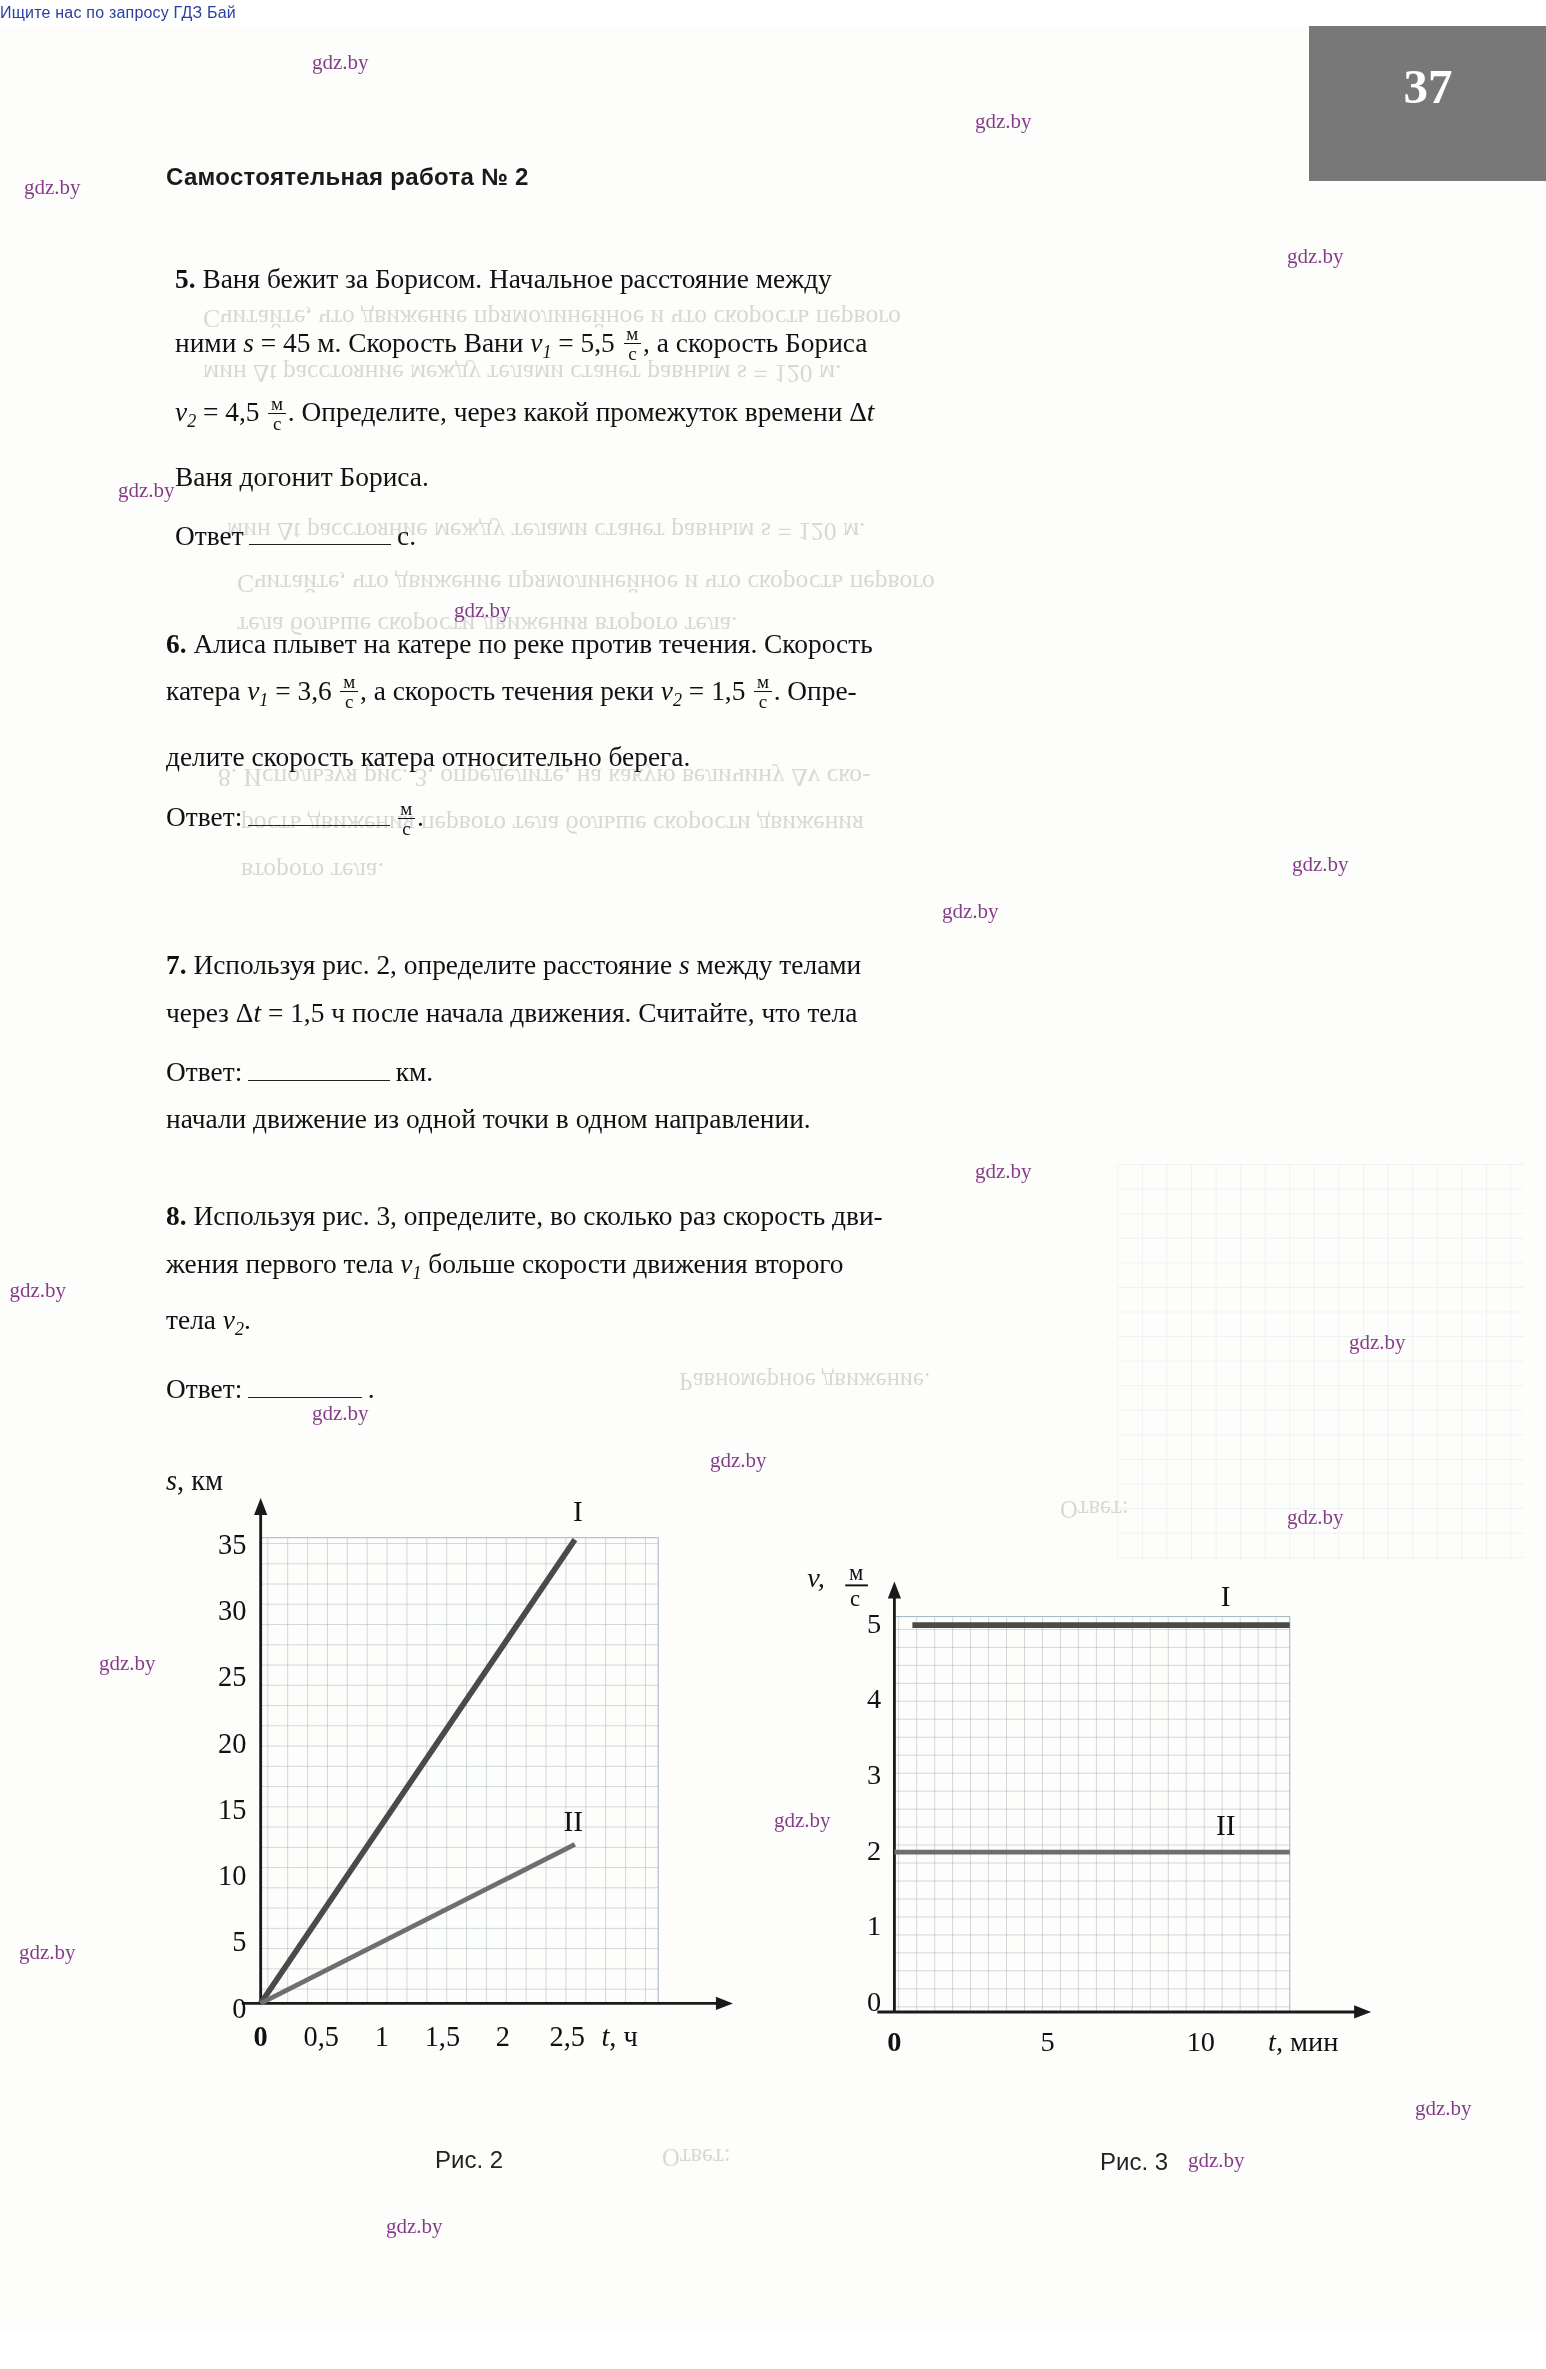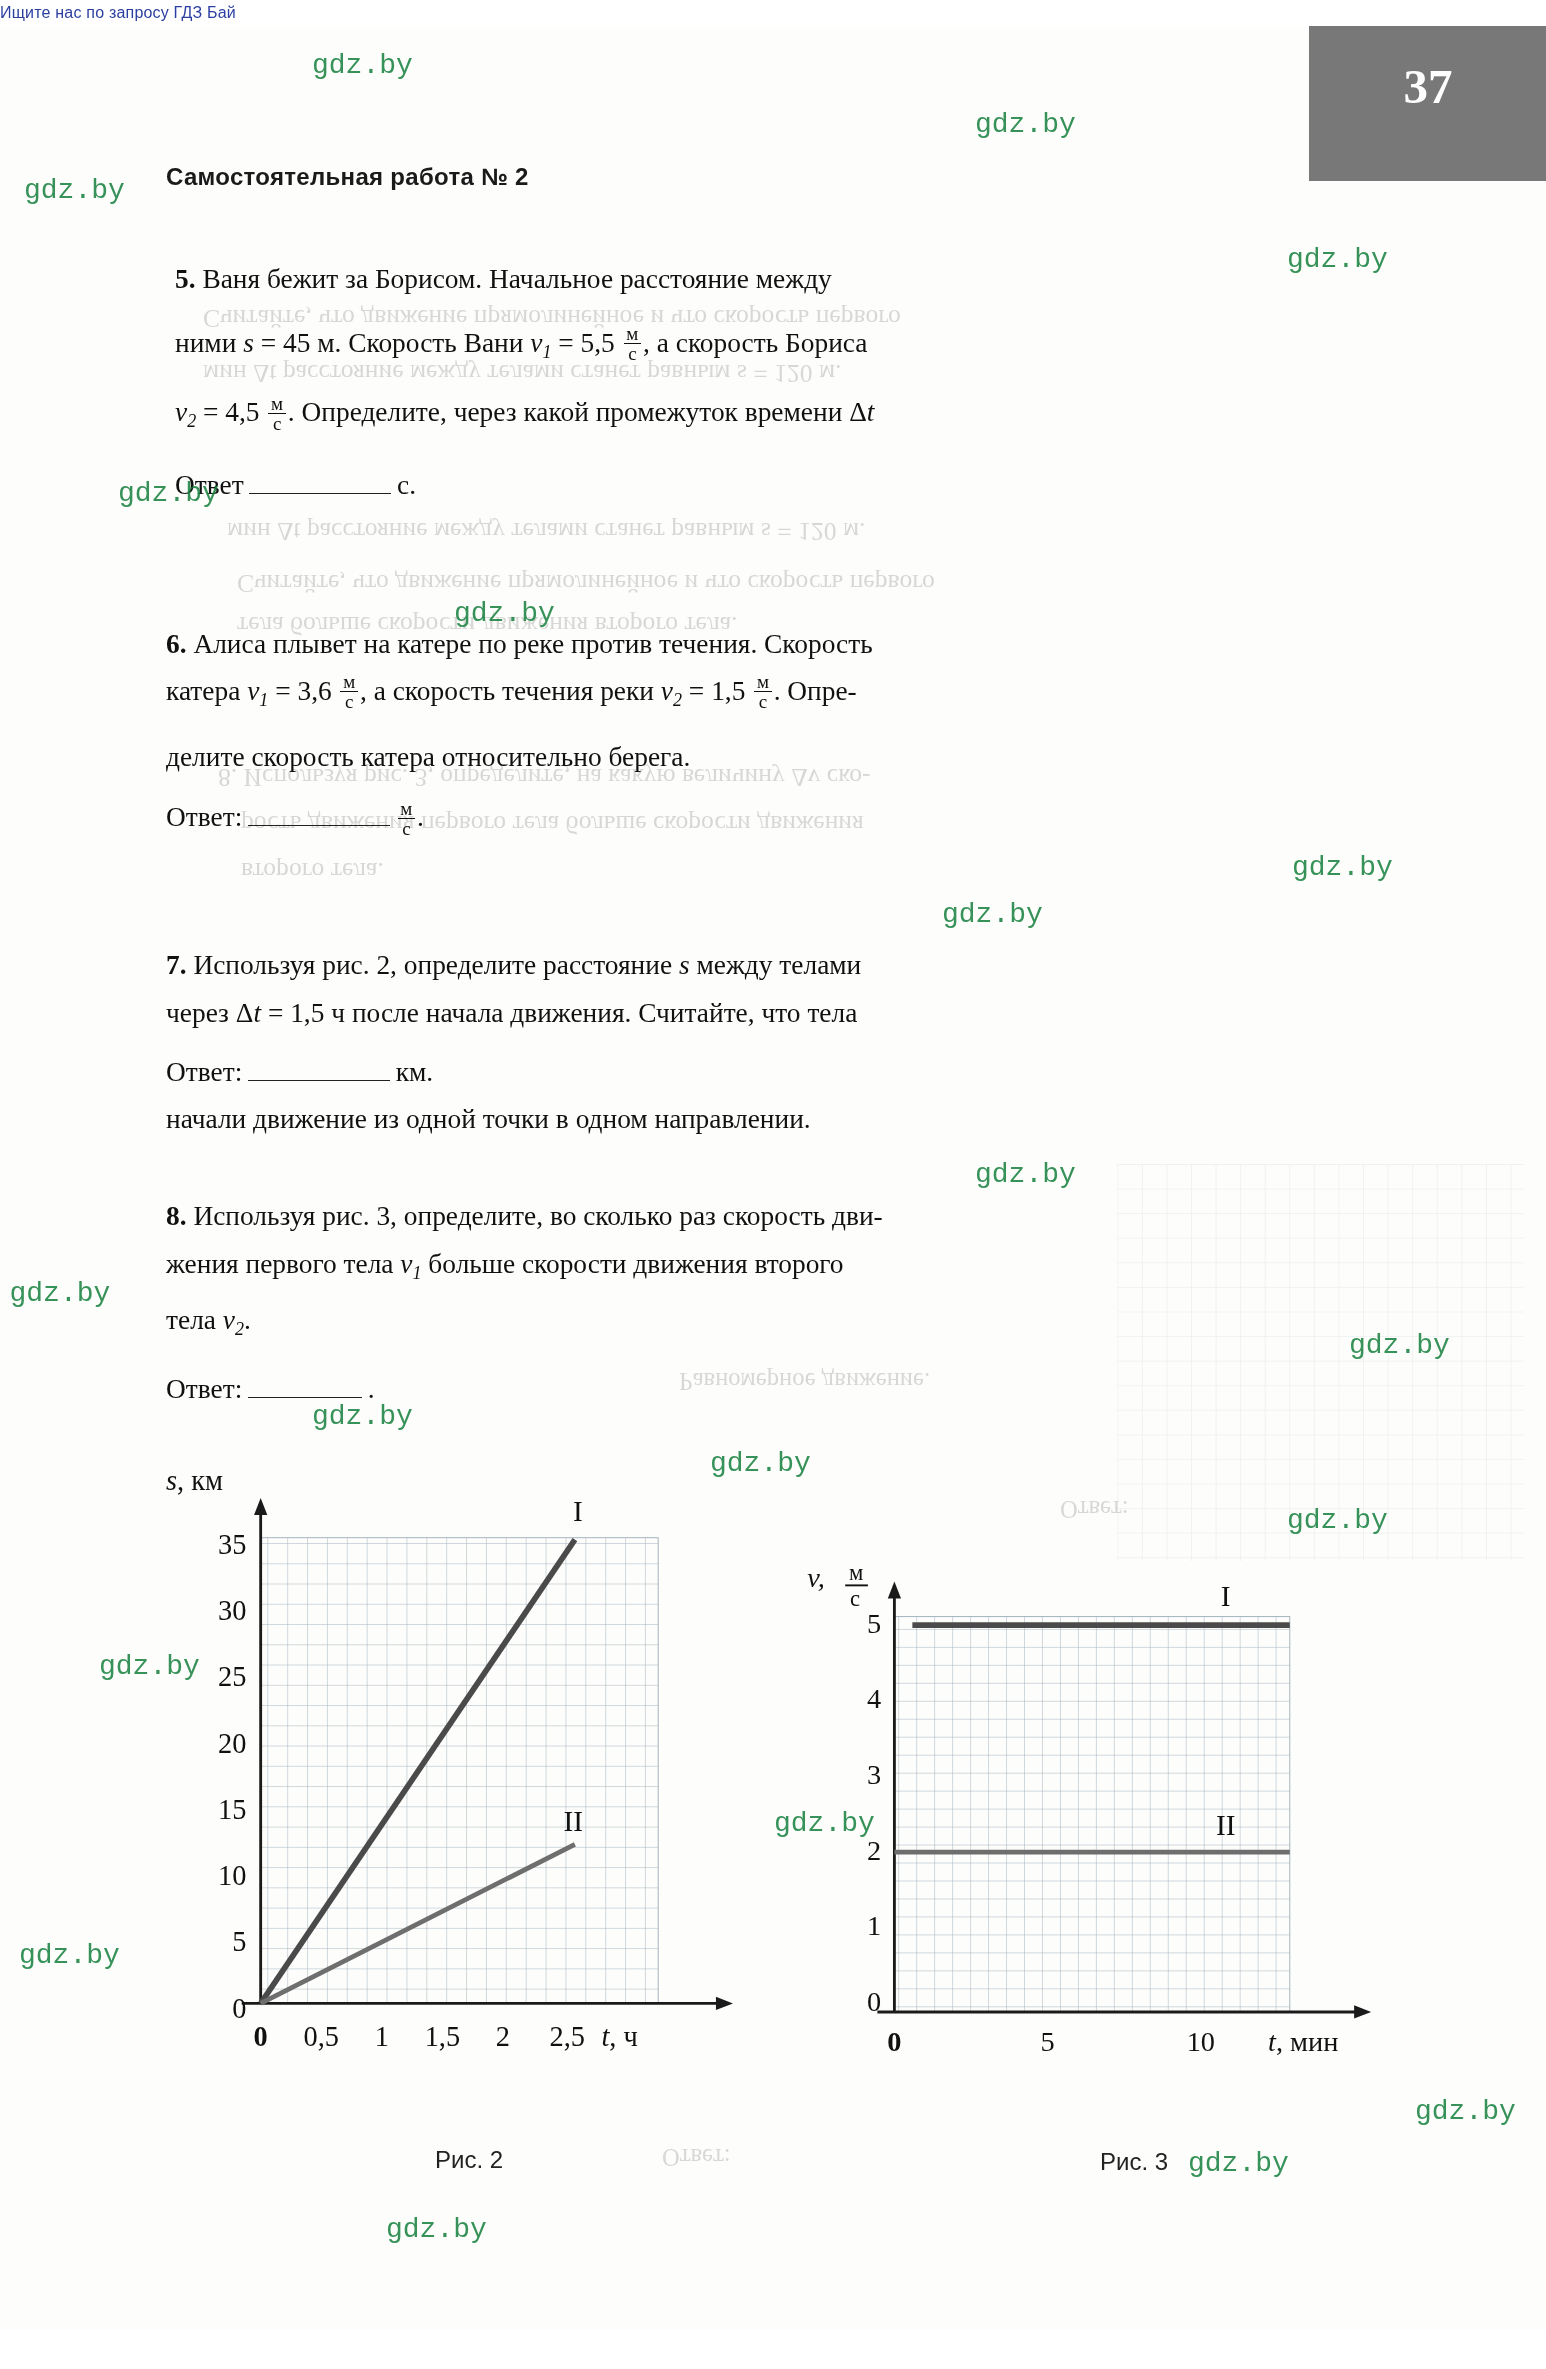--- a/index.html
+++ b/index.html
@@ -63,22 +63,22 @@
     display:inline-block;border-bottom:1.9px solid #222;
     width:142px;height:21px;margin:0 5.7px;
   }
   .ansline-s{
     display:inline-block;border-bottom:1.9px solid #222;
     width:114px;height:21px;margin:0 5.7px;
   }
   
   .wm{
     position:absolute;
-    font-family:Liberation Mono, monospace;
-    font-size:28px;color:#15803d;opacity:.85;
+    font-family:Liberation Serif, serif;
+    font-size:21px;color:#701a75;opacity:.85;
     white-space:nowrap;
     pointer-events:none;
   }
   
   .figcap{
     position:absolute;
     font-family:"Liberation Sans", sans-serif;
     font-size:24px;color:#222;margin-left:33px;
   }
   svg{display:block;}
@@ -130,20 +130,23 @@
   <div class="task" style="left:175px;top:260px;width:1230px;">
     <div style="text-align:justify;">
       <span class="tnum">5.</span>
       <span>Ваня  бежит  за  Борисом.  Начальное  расстояние  между</span>
     </div>
     <div style="margin-top:23px;line-height:45px;">
       <span>ними </span><span class="ital">s</span><span> = 45 м. Скорость Вани </span><span class="ital">v</span><sub style="font-style:italic;font-size:18px;">1</sub><span> = 5,5 </span><span class="frac"><span class="num">м</span><span class="den">с</span></span><span>, а скорость Бориса</span>
     </div>
     <div style="margin-top:15px;line-height:45px;">
       <span class="ital">v</span><sub style="font-style:italic;font-size:18px;">2</sub><span> = 4,5 </span><span class="frac"><span class="num">м</span><span class="den">с</span></span><span>. Определите, через какой промежуток времени Δ</span><span class="ital">t</span>
+    </div>
+    <div style="margin-top:13.2px;">
+      <span>Ваня догонит Бориса.</span>
     </div>
     <div style="margin-top:21px;">
       <span>Ответ</span><span class="ansline"></span><span>с.</span>
     </div>
   </div>
 
   <div class="task" style="left:166px;top:625px;width:1240px;">
     <div>
       <span class="tnum">6.</span>
       <span>Алиса плывет на катере по реке против течения. Скорость</span>

